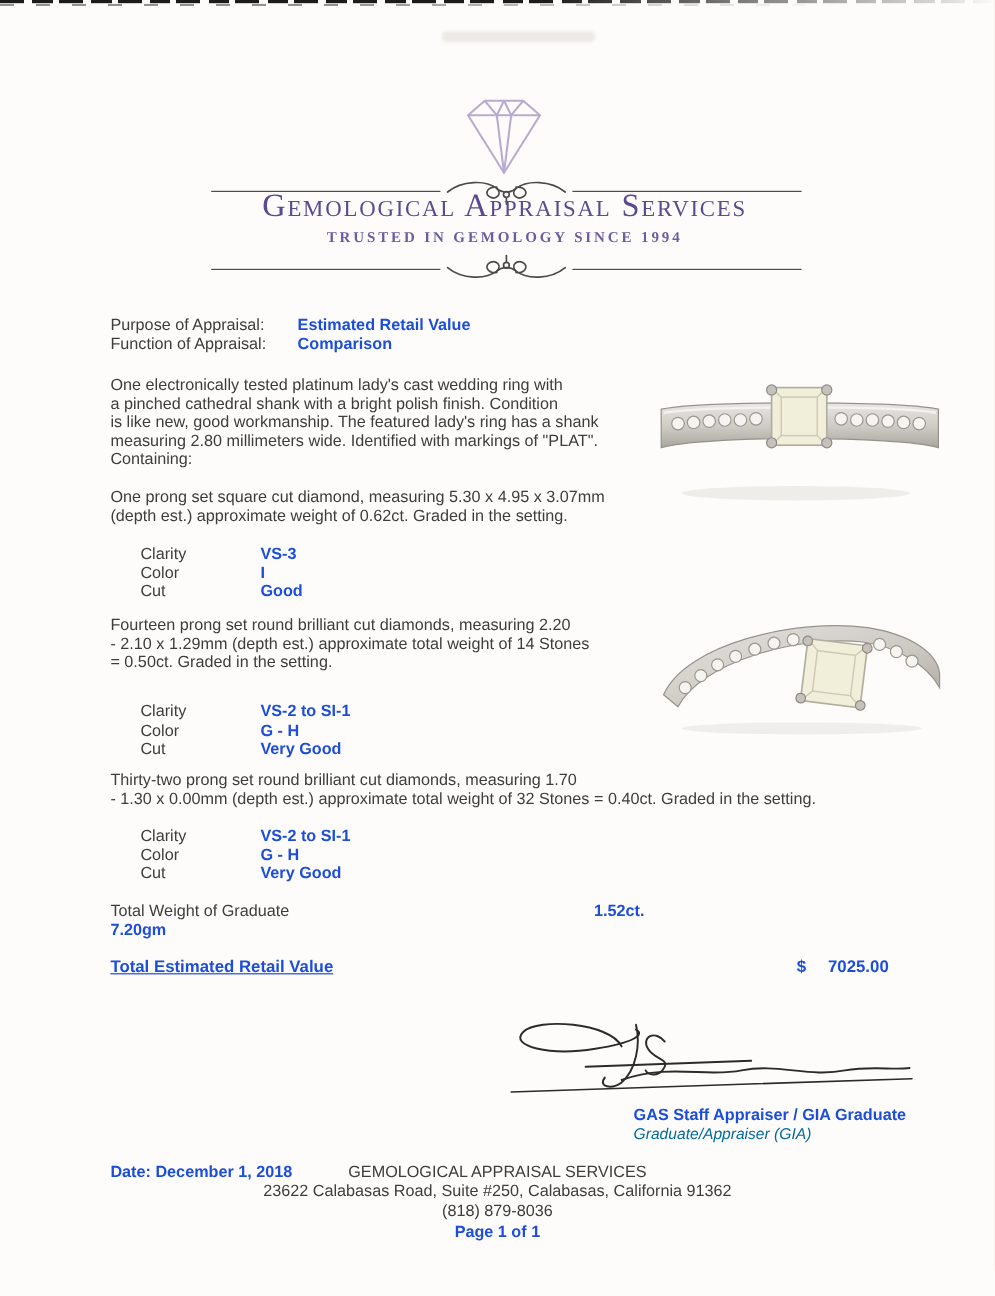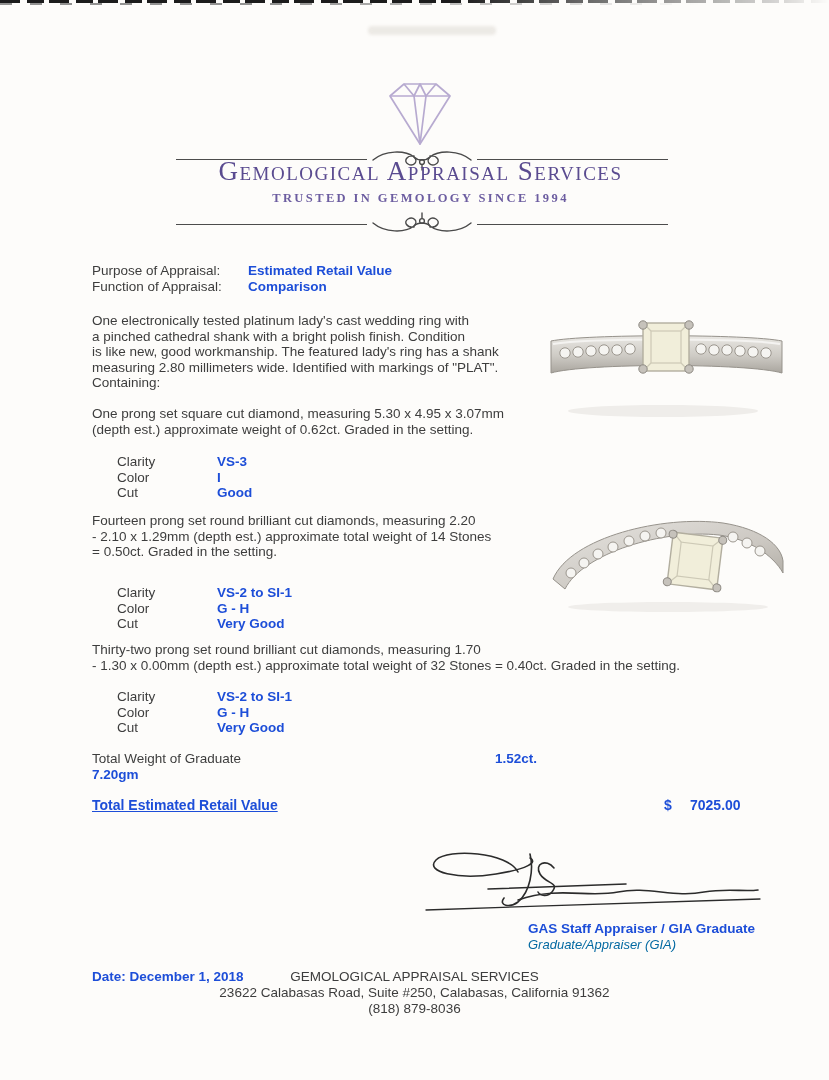--- a/index.html
+++ b/index.html
@@ -279,14 +279,15 @@
 
   <div class="abs txt b date-line">Date: December 1, 2018</div>
   <div class="abs txt signer-block">
     <div class="b">GAS Staff Appraiser / GIA Graduate</div>
     <div class="signer-cred">Graduate/Appraiser (GIA)</div>
   </div>
 
   <div class="abs txt footer-line f1">GEMOLOGICAL APPRAISAL SERVICES</div>
   <div class="abs txt footer-line f2">23622 Calabasas Road, Suite #250, Calabasas, California 91362</div>
   <div class="abs txt footer-line f3">(818) 879-8036</div>
+  <div class="abs txt footer-line f4 b">Page 1 of 1</div>
 
 </div>
 
 </body></html>

